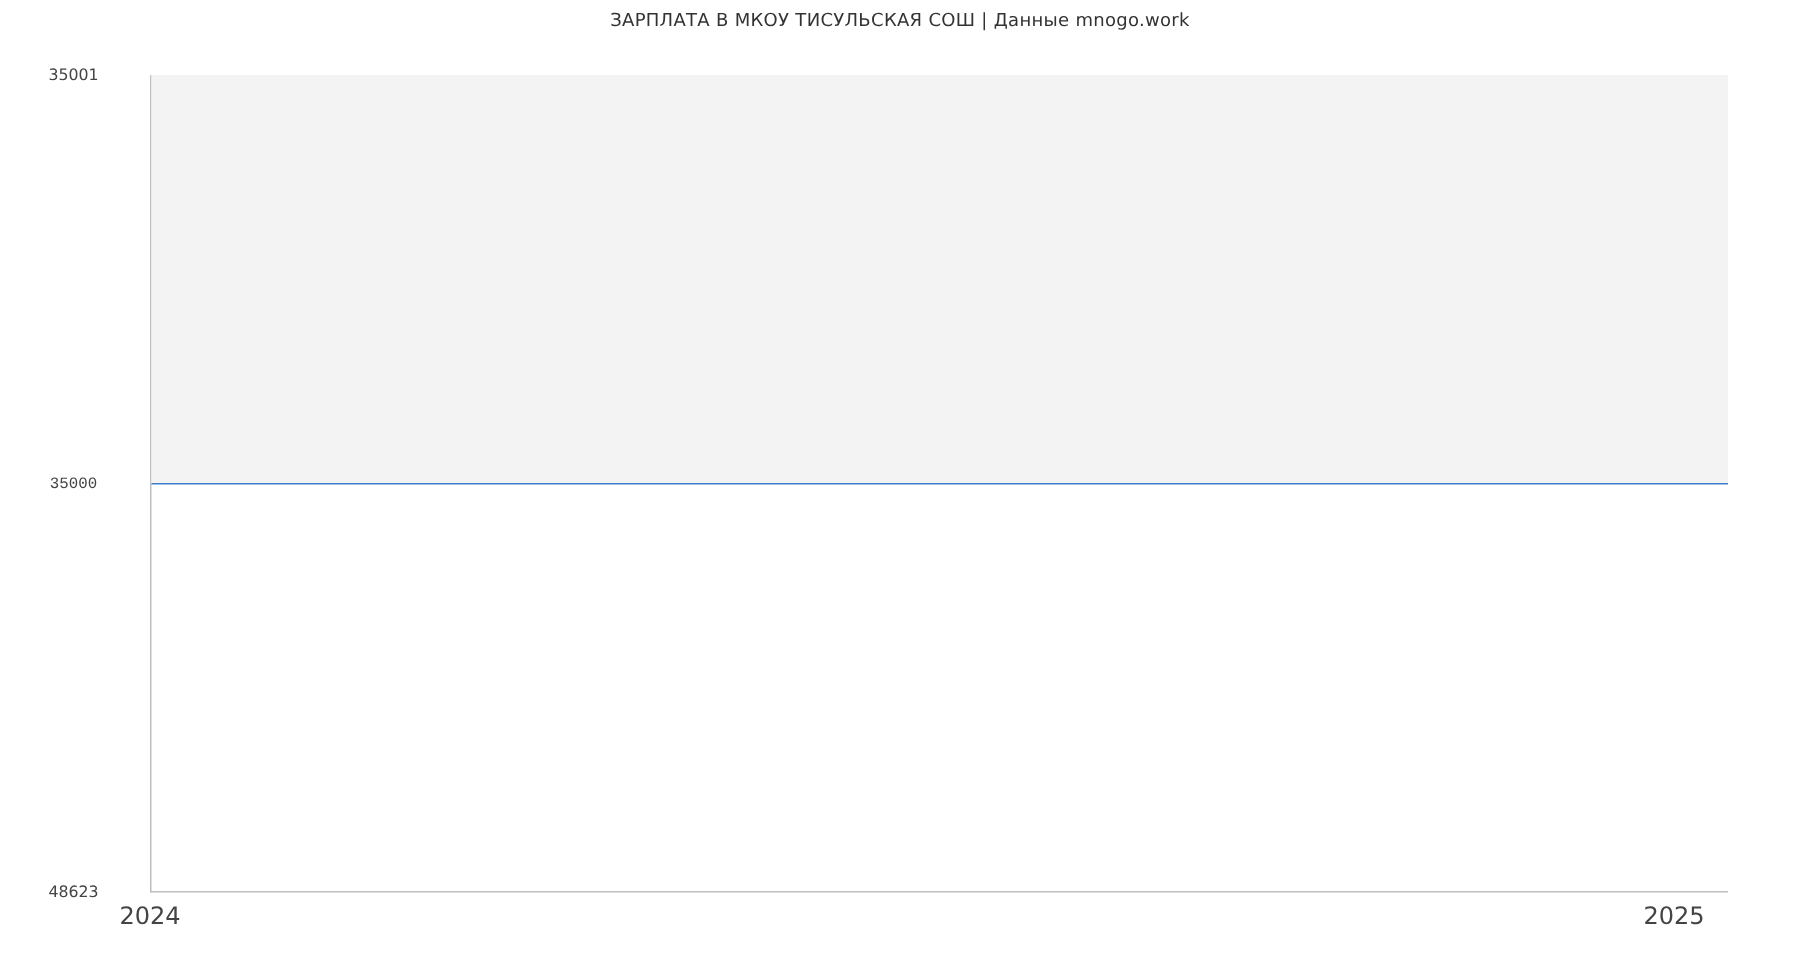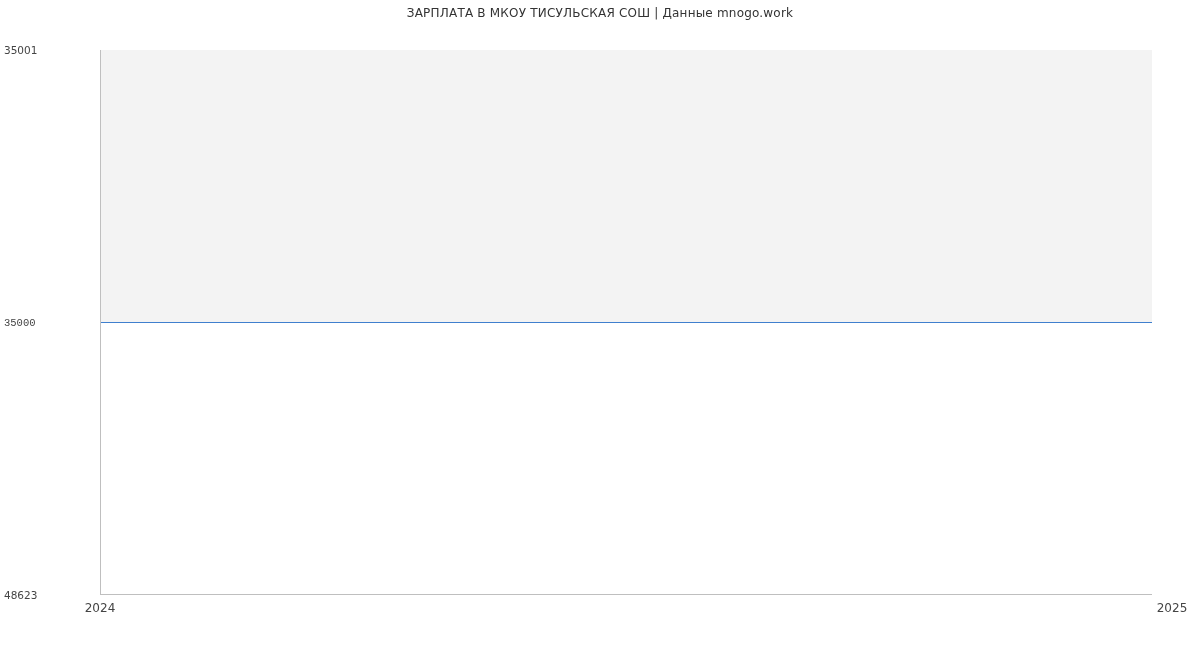--- a/index.html
+++ b/index.html
@@ -52,48 +52,48 @@
   .series-line {
     position: absolute;
     left: 0;
     top: 50%;
     width: 100%;
     height: 0;
     border-top: 1.3px solid #3f7fce;
   }
   .ylab {
     position: absolute;
-    text-align: left;
+    text-align: center;
     width: 90px;
     left: 4px;
     font-size: 10.5px;
     color: #444;
     transform: translateY(-50%);
   }
   
   .xlab {
     position: absolute;
     top: 601px;
-    font-size: 12px;
+    font-size: 16px;
     color: #444;
     transform: translateX(-50%);
   }
 </style>
 </head>
 <body>
 
 <div class="chart-wrap">
 
   <div class="title">ЗАРПЛАТА В МКОУ ТИСУЛЬСКАЯ СОШ | Данные mnogo.work</div>
 
   <div class="ylab" style="top:50px;">35001</div>
   <div class="ylab" style="top:322.5px;font-family:Liberation Mono, monospace;">35000</div>
   <div class="ylab" style="top:595px;">48623</div>
 
   <div class="xlab" style="left:100px;">2024</div>
-  <div class="xlab" style="left:1172px;text-align:right;">2025</div>
+  <div class="xlab" style="left:1116px;text-align:right;">2025</div>
 
   <div class="plot">
     <div class="fill-upper"></div>
     <div class="series-line"></div>
   </div>
 
 </div>
 
 </body></html>

